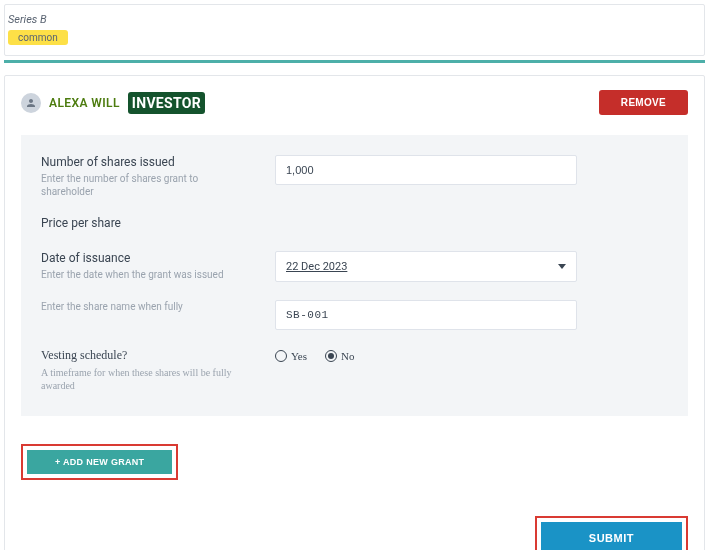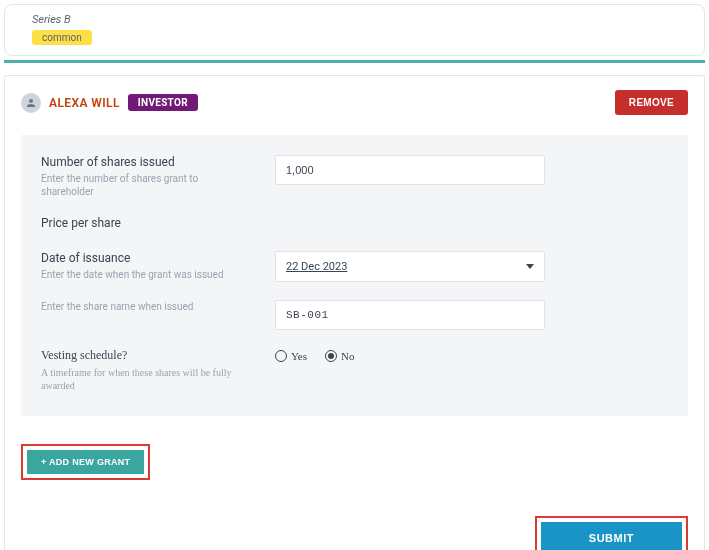--- a/index.html
+++ b/index.html
@@ -5,23 +5,23 @@
   * { box-sizing: border-box; margin: 0; padding: 0; }
   body {
     font-family: -apple-system, BlinkMacSystemFont, "Segoe UI", Roboto, Arial, sans-serif;
     background: #fff;
     width: 709px;
     height: 550px;
     font-size: 12px;
   }
   .top-card {
     border: 1px solid #e3e6ea;
-    border-radius: 8px;
+    border-radius: 2px;
     margin: 4px 4px 0 4px;
-    padding: 8px 12px 10px 27px;
+    padding: 8px 12px 10px 3px;
   }
   .series-title {
     font-style: italic;
     font-size: 11px;
     color: #5a6472;
     margin-bottom: 4px;
   }
   .chip {
     display: inline-block;
     background: #fde047;
@@ -52,42 +52,42 @@
     background: #cdd4dd;
     display: flex;
     align-items: center;
     justify-content: center;
     margin-right: 8px;
   }
   .avatar svg { width: 12px; height: 12px; fill: #6b7684; }
   .person-name {
     font-size: 12px;
     font-weight: 600;
-    color: #c2410c;
+    color: #4d7c0f;
     letter-spacing: .4px;
   }
   .badge {
     display: inline-block;
-    background: #701a75;
+    background: #14532d;
     color: #fff;
-    font-size: 10px;
+    font-size: 14px;
     font-weight: 700;
-    padding: 3px 10px;
+    padding: 3px 4px;
     border-radius: 3px;
     margin-left: 8px;
     letter-spacing: .3px;
   }
   .spacer { flex: 1; }
   .remove-btn {
     background: #c52e2a;
     color: #fff;
     border: none;
     font-size: 10px;
     font-weight: 700;
-    padding: 7px 14px;
+    padding: 7px 22px;
     border-radius: 3px;
     letter-spacing: .3px;
     cursor: pointer;
   }
   .form-panel {
     background: #f3f5f7;
     margin: 6px 16px 18px 16px;
     padding: 20px 20px 24px 20px;
   }
   .form-row {
@@ -105,21 +105,21 @@
     font-size: 12px;
     color: #3a4552;
     margin-bottom: 3px;
   }
   .field-help {
     font-size: 10px;
     color: #9aa3ae;
     line-height: 1.3;
   }
   .input-col {
-    width: 270px;
+    width: 302px;
   }
   .text-input, .date-select {
     width: 100%;
     border: 1px solid #dfe3ea;
     background: #fff;
     padding: 8px 10px;
     font-size: 11px;
     color: #3a4552;
     border-radius: 2px;
   }
@@ -168,21 +168,21 @@
     display: inline-block;
     border: 2px solid #d93a32;
     padding: 4px;
   }
   .add-grant-btn {
     background: #3aa6a0;
     color: #fff;
     border: none;
     font-size: 9px;
     font-weight: 700;
-    padding: 7px 14px;
+    padding: 7px 28px;
     letter-spacing: .3px;
     cursor: pointer;
   }
   .submit-row {
     display: flex;
     justify-content: flex-end;
     padding: 30px 16px 16px 16px;
   }
   .submit-wrap {
     display: inline-block;
@@ -248,21 +248,21 @@
       <div class="input-col">
         <div class="date-select">
           <span>22 Dec 2023</span>
           <span class="caret"></span>
         </div>
       </div>
     </div>
 
     <div class="form-row">
       <div class="label-col">
-        <div class="field-help">Enter the share name when issued</div>
+        <div class="field-help">Enter the share name when fully</div>
       </div>
       <div class="input-col">
         <input class="text-input mono" value="SB-001" style="">
       </div>
     </div>
 
     <div class="form-row">
       <div class="label-col">
         <div class="field-label">Vesting schedule?</div>
         <div class="field-help">A timeframe for when these shares will be fully awarded</div>

